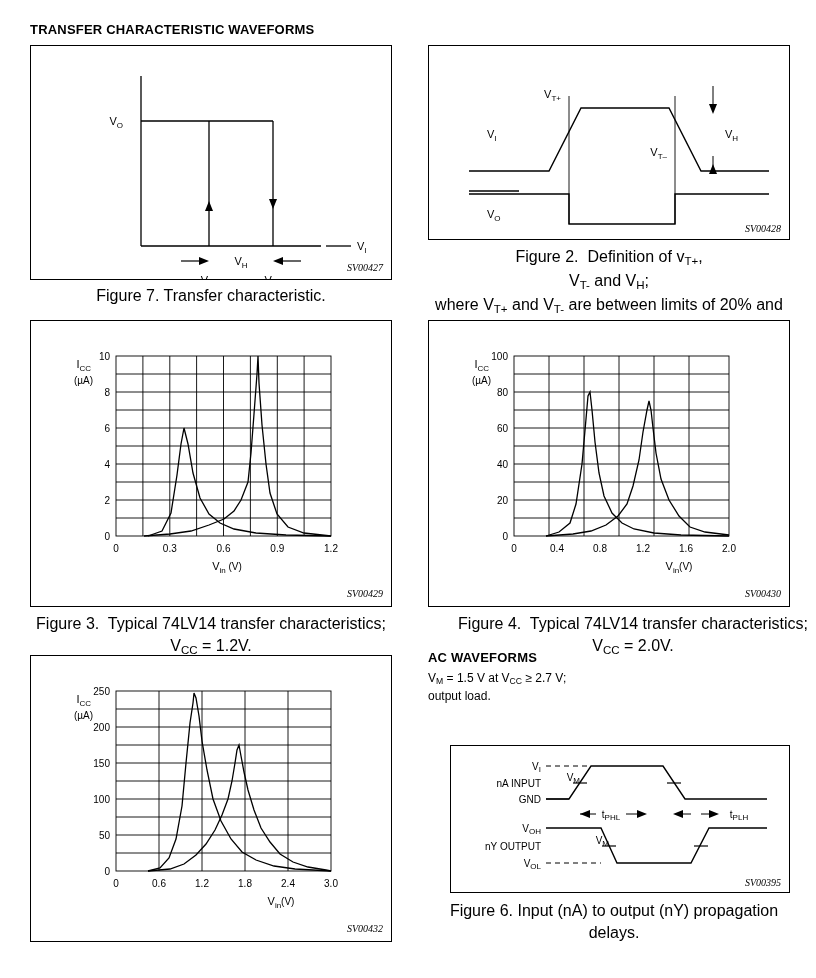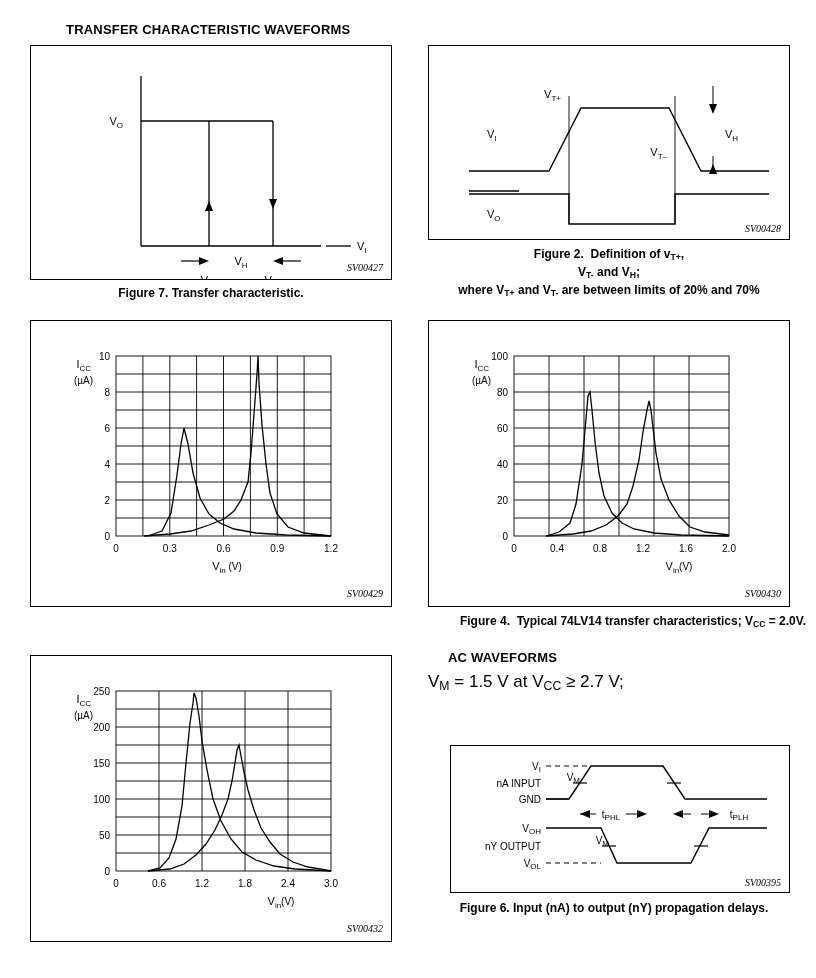--- a/index.html
+++ b/index.html
@@ -22,32 +22,31 @@
   }
   .section-title {
     font-size: 13px;
     font-weight: bold;
     letter-spacing: 0.2px;
   }
   #title-main {
     position: absolute;
     left: 30px;
     top: 22px;
-    margin-left: 36px;
   }
   .fig-box {
     position: absolute;
     border: 1.2px solid #000;
     background: #fff;
     box-sizing: border-box;
   }
   .caption {
     position: absolute;
-    font-size: 12px;
-    font-weight: bold;
+    font-size: 16px;
+    font-weight: normal;
     text-align: center;
     line-height: 1.35;
   }
   .svg-id {
     font-family: "Liberation Serif", serif;
     font-style: italic;
     font-size: 10px;
     fill: #000;
   }
   sub { font-size: 0.72em; vertical-align: -0.28em; }
@@ -66,27 +65,27 @@
 
   
   #fig4-box { left: 428px; top: 320px; width: 362px; height: 287px; }
   #cap4 { left: 447px; top: 613px; width: 372px; }
 
   
   #fig5-box { left: 30px; top: 655px; width: 362px; height: 287px; }
   #cap5 { left: 25px; top: 948px; width: 372px; }
 
   
-  #ac-title { position: absolute; left: 448px; top: 650px; }
+  #ac-title { position: absolute; left: 428px; top: 650px; }
   #ac-text {
     position: absolute;
     left: 428px;
     top: 670px;
     width: 362px;
-    font-size: 17px;
+    font-size: 12px;
     line-height: 1.42;
   }
   
   #fig6-box { left: 450px; top: 745px; width: 340px; height: 148px; }
   #cap6 { left: 428px; top: 900px; width: 372px; text-align: center; }
 
   .plot-svg { display: block; }
   text { font-family: "Liberation Sans", sans-serif; }
 </style>
 </head>
@@ -204,20 +203,23 @@
       </g>
 
       <text x="60" y="47" font-size="11" text-anchor="end">I<tspan font-size="8" dy="3">CC</tspan></text>
       <text x="62" y="63" font-size="10" text-anchor="end">(µA)</text>
       <text x="196" y="249" font-size="11" text-anchor="middle">V<tspan font-size="8" dy="3">in</tspan><tspan font-size="10" dy="-3"> (V)</tspan></text>
 
       <path d="M 117 215 L 131 210 L 140 192 L 146 154 L 150 123 L 153 107 L 157 123 L 162 152 L 169 177 L 178 193 L 189 202 L 203 208 L 225 212 L 255 214 L 300 215" fill="none" stroke="#000" stroke-width="1.3"></path>
       <path d="M 113 215 L 139 213 L 160 210 L 178 204 L 193 198 L 203 190 L 210 179 L 217 161 L 220 132 L 223 93 L 226 53 L 227 35 L 228 62 L 231 104 L 235 143 L 239 172 L 246 193 L 257 206 L 273 212 L 300 215" fill="none" stroke="#000" stroke-width="1.3"></path>
       <text x="352" y="276" text-anchor="end" class="svg-id">SV00429</text>
     </svg>
+  </div>
+  <div class="caption" id="cap3">
+    <span>Figure 3.&nbsp; Typical 74LV14 transfer characteristics; V<sub>CC</sub> = 1.2V.</span>
   </div>
 
   <div class="fig-box" id="fig4-box">
     <svg class="plot-svg" width="360" height="285" viewBox="0 0 360 285">
       <g stroke="#000" stroke-width="0.9" fill="none">
         <rect x="85" y="35" width="215" height="180"></rect>
         <line x1="120" y1="35" x2="120" y2="215"></line>
         <line x1="155" y1="35" x2="155" y2="215"></line>
         <line x1="190" y1="35" x2="190" y2="215"></line>
         <line x1="225" y1="35" x2="225" y2="215"></line>
@@ -299,20 +301,21 @@
       <text x="250" y="249" font-size="11" text-anchor="middle">V<tspan font-size="8" dy="3">in</tspan><tspan font-size="10" dy="-3">(V)</tspan></text>
       <path d="M 117 215 L 129 212 L 138 202 L 145 183 L 151 150 L 155 107 L 159 67 L 162 47 L 163 37 L 165 42 L 168 60 L 171 85 L 176 114 L 182 143 L 190 165 L 200 183 L 211 196 L 225 204 L 243 210 L 264 213 L 300 215" fill="none" stroke="#000" stroke-width="1.3"></path>
       <path d="M 117 215 L 139 213 L 153 208 L 165 199 L 175 188 L 184 174 L 191 159 L 197 143 L 201 125 L 204 107 L 206 94 L 208 89 L 210 100 L 213 116 L 217 134 L 223 154 L 230 172 L 239 186 L 249 198 L 262 206 L 277 211 L 295 214 L 300 215" fill="none" stroke="#000" stroke-width="1.3"></path>
       <text x="352" y="276" text-anchor="end" class="svg-id">SV00432</text>
     </svg>
   </div>
 
   <div class="section-title" id="ac-title">AC WAVEFORMS</div>
   <div id="ac-text">
     <div>V<sub>M</sub> = 1.5 V at V<sub>CC</sub> ≥ 2.7 V;</div>
+    <div>output load.</div>
   </div>
 
   <div class="fig-box" id="fig6-box">
     <svg class="plot-svg" width="338" height="146" viewBox="0 0 338 146">
 
       <polyline points="95,53 118,53 140,20 212,20 234,53 316,53" fill="none" stroke="#000" stroke-width="1.4"></polyline>
 
       <line x1="95" y1="20" x2="140" y2="20" stroke="#000" stroke-width="1" stroke-dasharray="5,4"></line>
 
       <line x1="95" y1="53" x2="118" y2="53" stroke="#000" stroke-width="1"></line>

